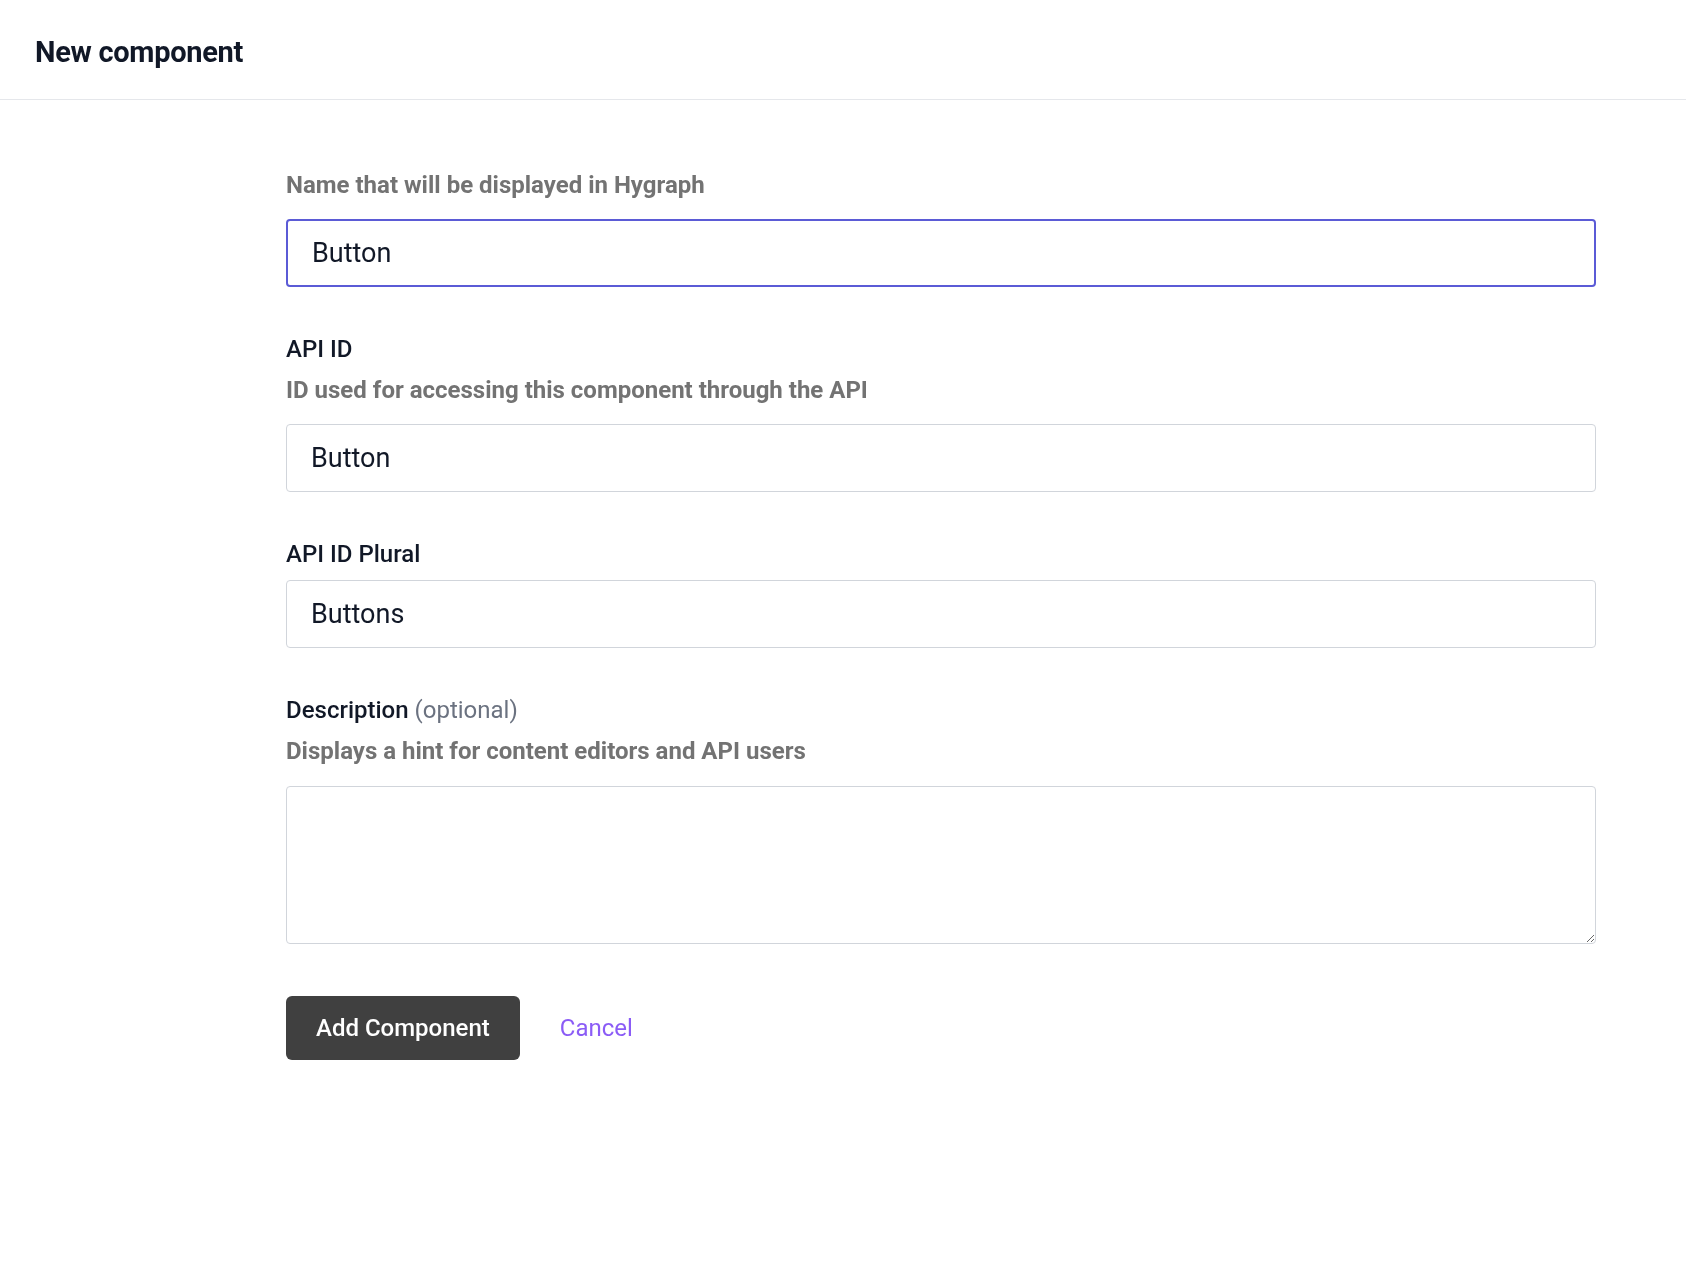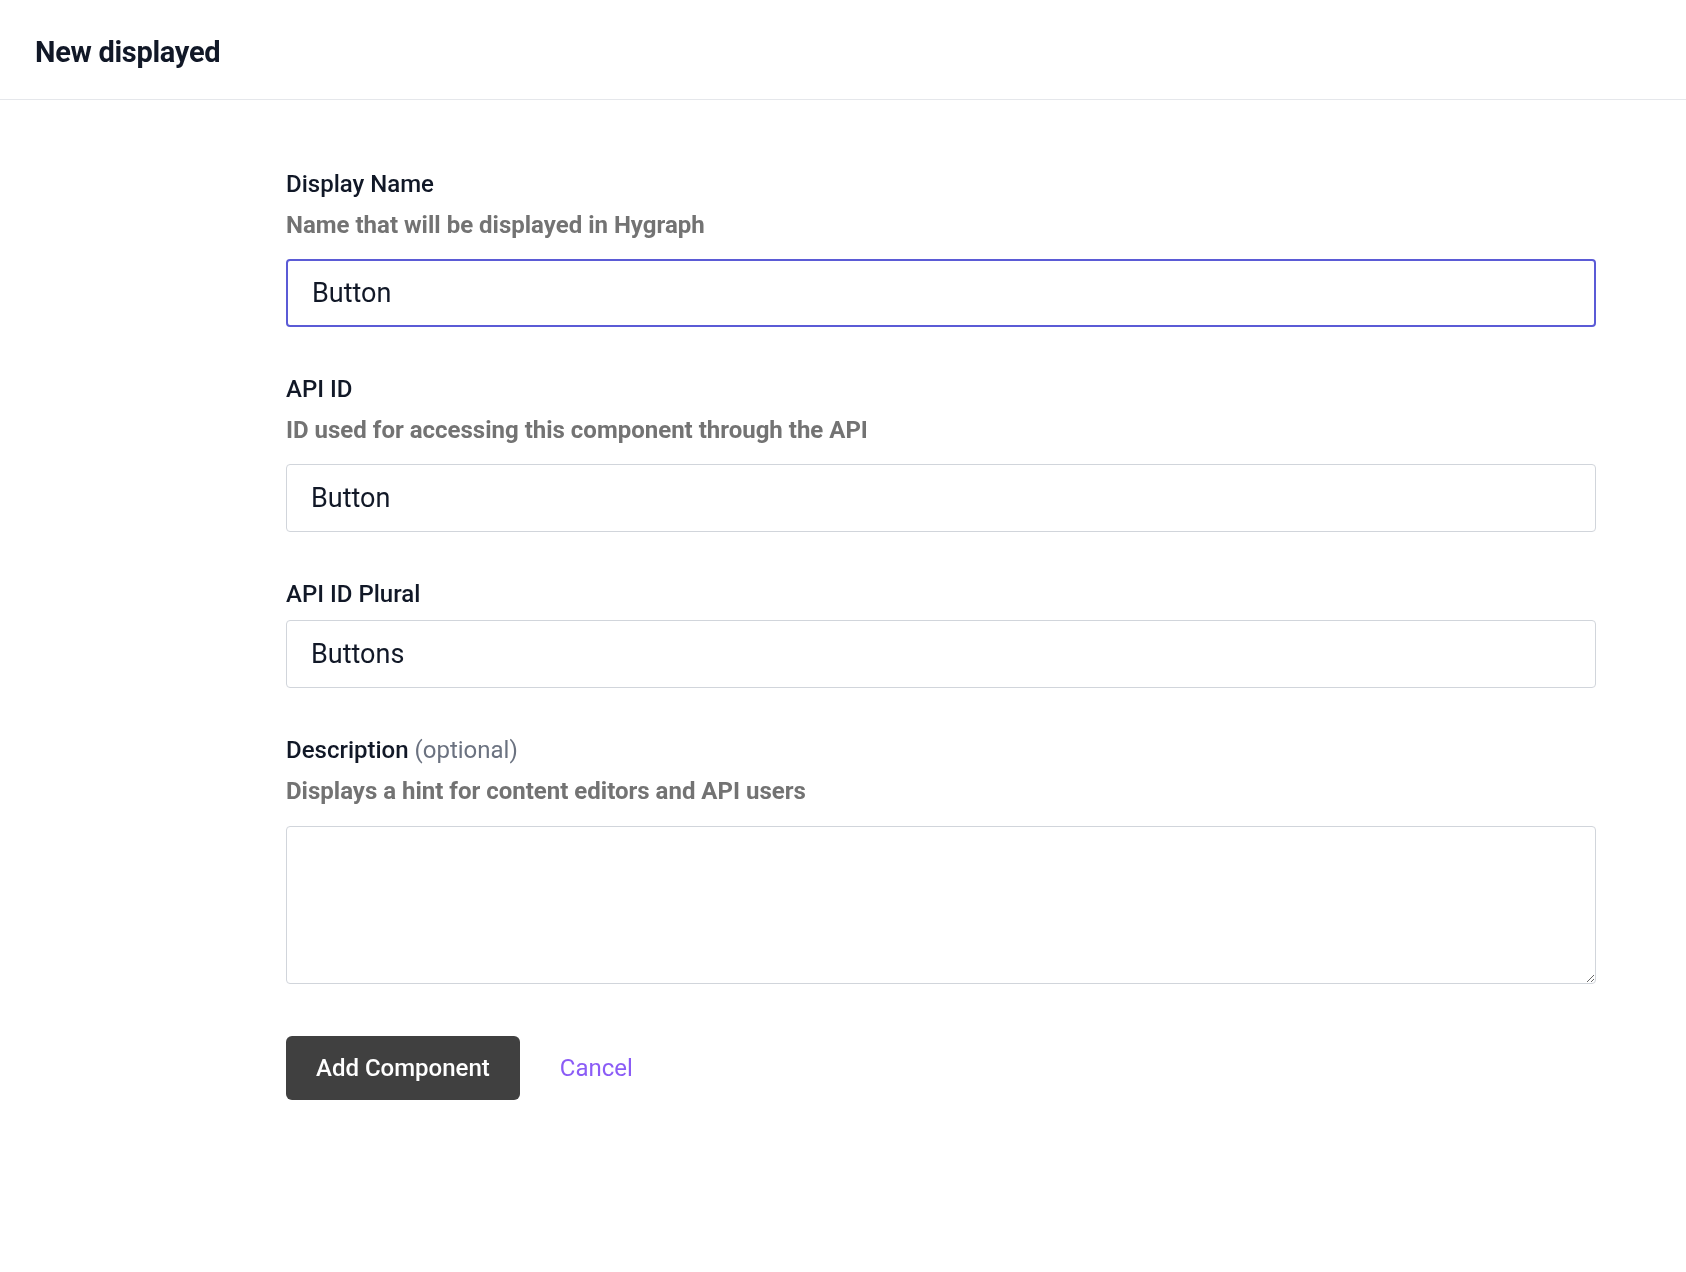--- a/index.html
+++ b/index.html
@@ -103,27 +103,26 @@
       font-size: 24px;
       font-weight: 400;
       font-family: inherit;
       cursor: pointer;
     }
   </style>
 </head>
 <body>
 
 <div class="header">
-  <h1 class="header-title">New displayed</h1>
+  <h1 class="header-title">New component</h1>
 </div>
 
 <div class="main-content">
 
   <div class="form-group">
-    <label class="field-label">Display Name</label>
     <div class="field-hint">Name that will be displayed in Hygraph</div>
     <input type="text" class="text-input focused" value="Button" style="">
   </div>
 
   <div class="form-group">
     <label class="field-label">API ID</label>
     <div class="field-hint">ID used for accessing this component through the API</div>
     <input type="text" class="text-input" value="Button" style="">
   </div>
 

